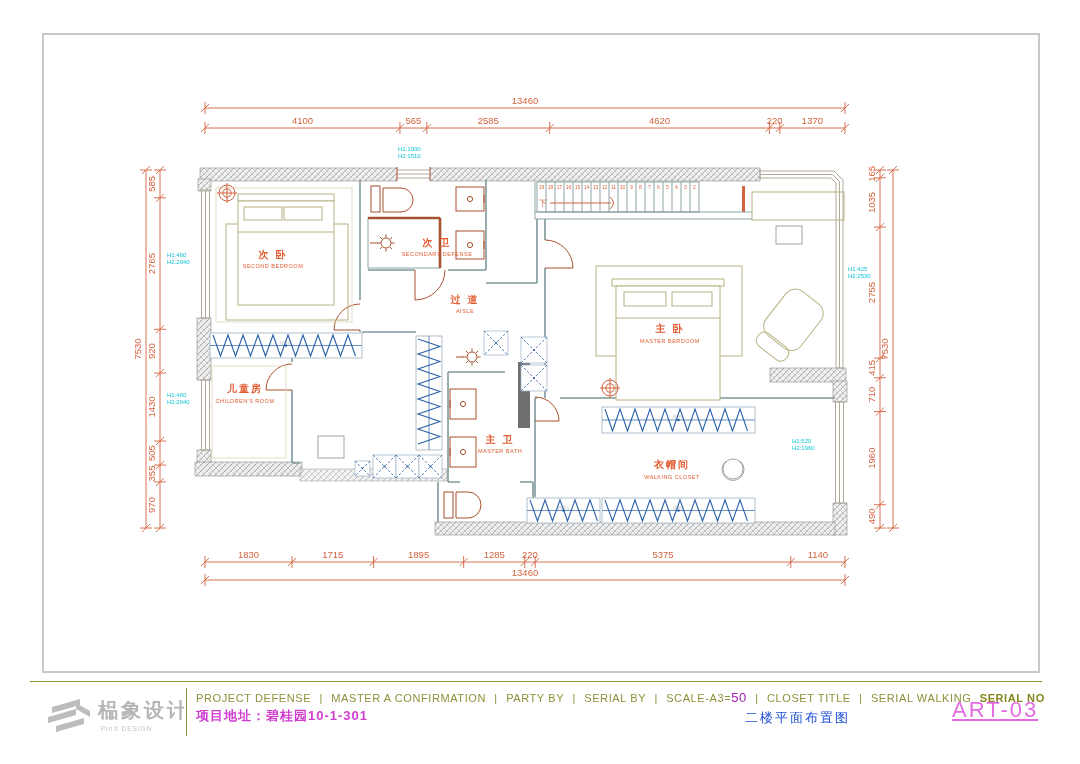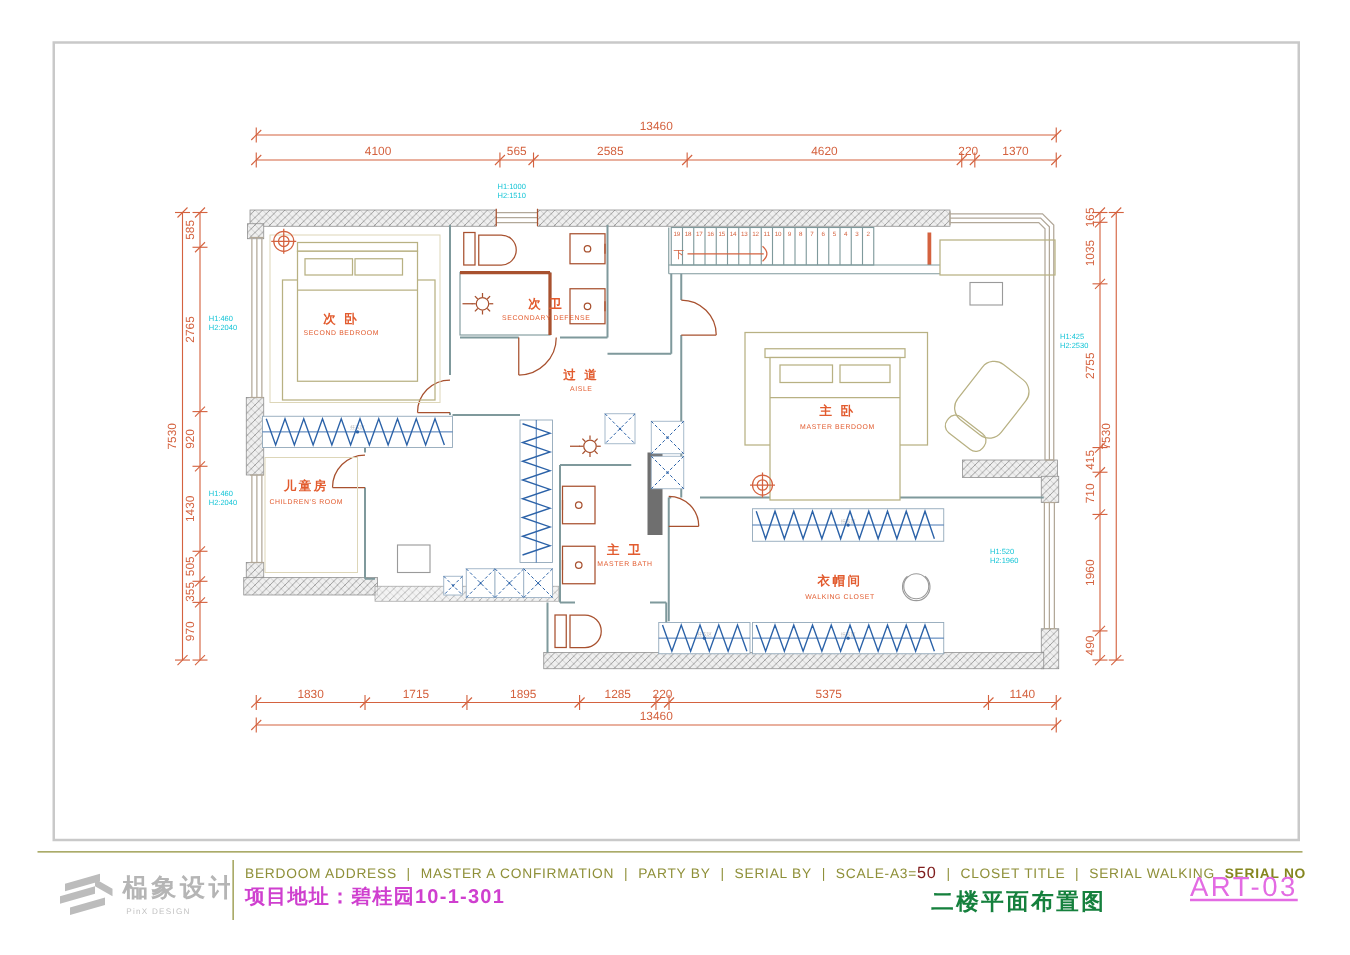--- a/index.html
+++ b/index.html
@@ -33,24 +33,24 @@
   .xr{stroke:#9ab0c4;fill:#fff;stroke-width:0.7}
   .xd{stroke:#2b62a8;stroke-width:0.8;stroke-dasharray:2.5,1.8;fill:none}
   .zl{fill:#b9b9b9;font-size:4px;font-family:"Liberation Sans",sans-serif}
   
   #tb-line{position:absolute;left:30px;top:681px;width:1012px;height:0;border-top:1.6px solid #8f9039;}
   #tb-divider{position:absolute;left:186px;top:688px;width:0;height:48px;border-left:1.2px solid #8f9039;}
   #tb-row1{position:absolute;left:196px;top:690px;width:849px;display:flex;justify-content:space-between;
            align-items:baseline;color:#8f9039;font-size:11px;letter-spacing:0.6px;white-space:nowrap;}
   #tb-row1 .sep{color:#8f9039;}
   #tb-row1 .bold{font-weight:bold;color:#85861f;}
-  .mag{color:#7f1d1d;}
+  .mag{color:#a21caf;}
   #tb-scale-val{font-size:13px;}
-  #tb-addr{position:absolute;left:196px;top:707px;font-size:16px;font-weight:bold;color:#cf3fcf;letter-spacing:1px;}
-  #tb-title{position:absolute;left:745px;top:709px;font-size:18px;font-weight:bold;color:#15803d;letter-spacing:2px;}
+  #tb-addr{position:absolute;left:196px;top:707px;font-size:13px;font-weight:bold;color:#cf3fcf;letter-spacing:1px;}
+  #tb-title{position:absolute;left:745px;top:709px;font-size:13px;font-weight:normal;color:#1d4ed8;letter-spacing:2px;}
   #tb-no{position:absolute;left:952px;top:697px;font-size:22px;color:#e36be3;letter-spacing:2px;text-decoration:underline;}
   #logo{position:absolute;left:46px;top:691px;}
   #logo text{font-family:"Liberation Sans",sans-serif;}
   .logo-cn{fill:#b5b5b5;font-size:20px;font-weight:bold;letter-spacing:3px;}
   .logo-sub{fill:#c2c2c2;font-size:6.5px;letter-spacing:1px;}
   .logo-shape{fill:#bcbcbc;}
 </style>
 </head>
 <body>
 
@@ -474,21 +474,21 @@
       <polygon class="logo-shape" points="2,26 30,18 30,24 2,32"></polygon>
       <polygon class="logo-shape" points="10,35 38,27 38,33 10,41"></polygon>
       <polygon class="logo-shape" points="30,12 44,20 44,26 30,18"></polygon>
     </g>
     <text class="logo-cn" x="52" y="26">榀象设计</text>
     <text class="logo-sub" x="55" y="40">PinX DESIGN</text>
   </svg>
   <div id="tb-divider"></div>
 
   <div id="tb-row1">
-    <span>BERDOOM ADDRESS</span>
+    <span>PROJECT DEFENSE</span>
       <span class="sep">|</span>
     <span>MASTER A CONFIRMATION</span>
       <span class="sep">|</span>
     <span>PARTY BY</span>
       <span class="sep">|</span>
     <span>SERIAL BY</span>
       <span class="sep">|</span>
     <span><span>SCALE-A3=</span><span id="tb-scale-val" class="mag">50</span></span>
       <span class="sep">|</span>
     <span>CLOSET TITLE</span>

